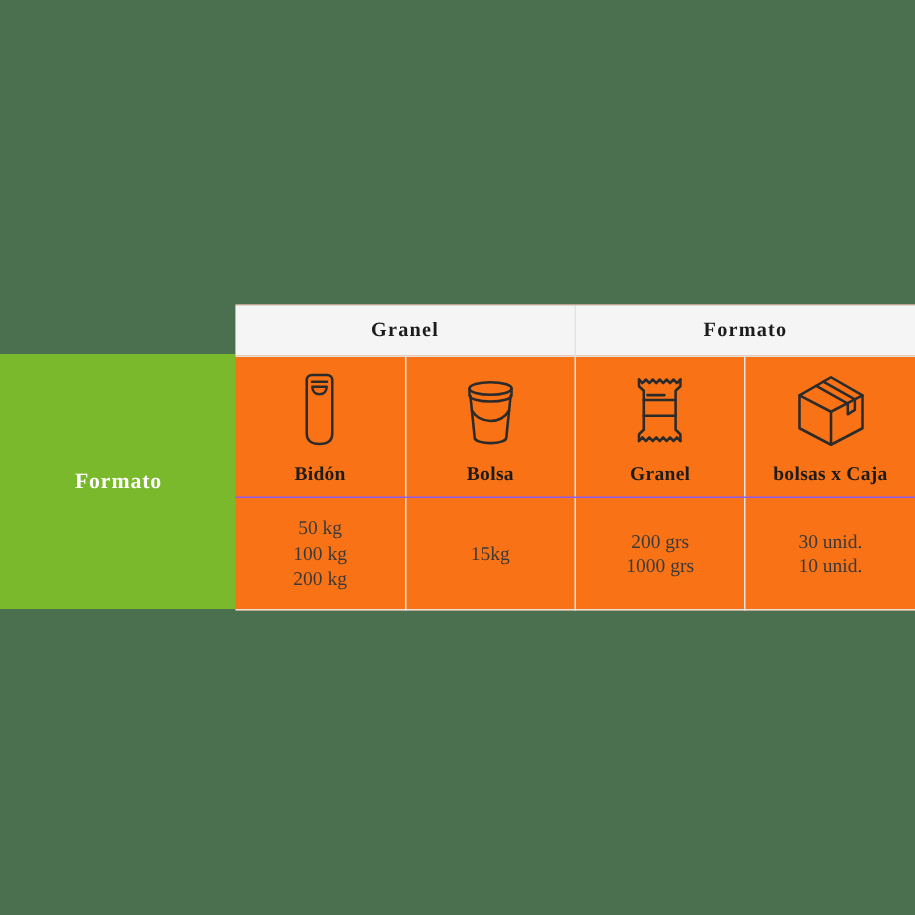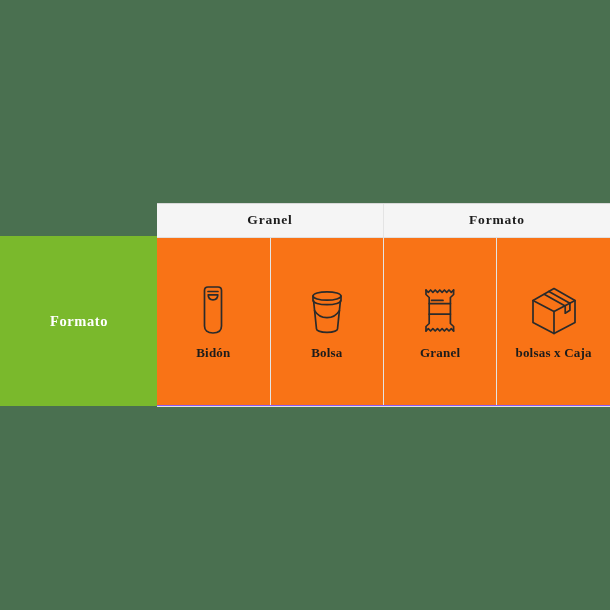--- a/index.html
+++ b/index.html
@@ -205,17 +205,35 @@
                   <path d="M17.2 12.3 L38.2 24.1"></path>
                   <path d="M21.9 9.4 L42.9 21.3"></path>
                   <path d="M38.2 24.1 L38.2 31.2 L42.9 28.3 L42.9 21.3"></path>
                 </svg>
               </div>
               <div class="icon-caption">bolsas x Caja</div>
             </div>
           </td>
         </tr>
 
+        <tr class="value-row">
+          <td>
+            <span class="val-line">50 kg</span>
+            <span class="val-line">100 kg</span>
+            <span class="val-line">200 kg</span>
+          </td>
+          <td>
+            <span class="val-line">15kg</span>
+          </td>
+          <td>
+            <span class="val-line">200 grs</span>
+            <span class="val-line">1000 grs</span>
+          </td>
+          <td>
+            <span class="val-line">30 unid.</span>
+            <span class="val-line">10 unid.</span>
+          </td>
+        </tr>
       </tbody>
     </table>
   </div>
 
 </div>
 
 </body></html>

